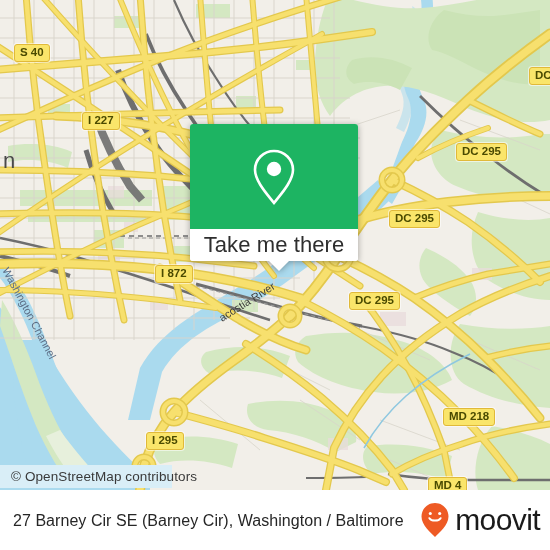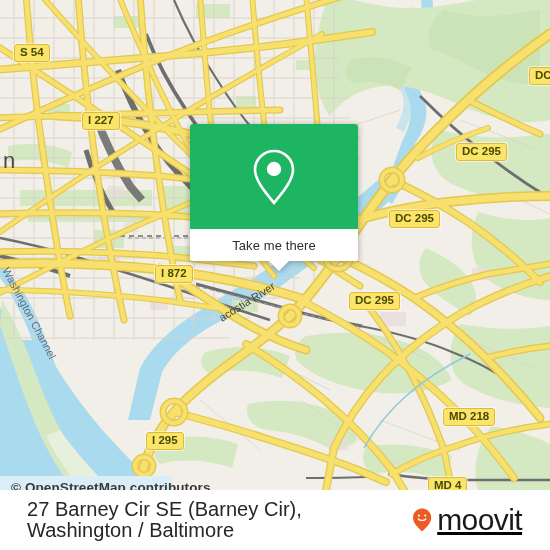--- a/index.html
+++ b/index.html
@@ -7,46 +7,46 @@
     font-family:"Liberation Sans", sans-serif; }
 
   #app { position:relative; width:550px; height:550px; }
 
   
   #map-area { position:absolute; left:0; top:0; width:550px; height:490px;
     background:#F2EFE9; overflow:hidden; }
   #map-svg { position:absolute; left:0; top:0; width:550px; height:490px; display:block; }
 
   
-  #osm-bar { position:absolute; left:0; top:476px; width:440px; height:23px;
-    display:flex; align-items:center;font-weight:bold; }
+  #osm-bar { position:absolute; left:0; top:465px; width:440px; height:23px;
+    display:flex; align-items:center; }
   #osm-bar .tint { position:absolute; left:0; top:0; width:172px; height:23px;
     background:#D9EEF7; }
   #osm-text { position:relative; z-index:2; padding-left:11px; font-size:13.5px;
     color:#3A3A3A; letter-spacing:.1px; white-space:nowrap; }
 
   
   #popup { position:absolute; left:190px; top:124px; width:168px; z-index:40;
     filter:drop-shadow(0 1px 3px rgba(0,0,0,.33)); }
   #popup-body { width:168px; border-radius:3px; overflow:hidden; background:#fff; }
   #popup-green { height:105px; background:#1DB462; display:flex;
     align-items:center; justify-content:center; }
   #popup-label { height:32px; background:#fff; display:flex; align-items:center;
-    justify-content:center; font-size:13px; color:#2E2E2E; letter-spacing:.1px; }
+    justify-content:center; font-size:22px; color:#2E2E2E; letter-spacing:.1px; }
   #popup-tail { position:absolute; left:78px; top:136px; width:0; height:0;
     border-left:11px solid transparent; border-right:11px solid transparent;
     border-top:11px solid #fff; }
 
   
   #footer { position:absolute; left:0; top:490px; width:550px; height:60px;
     background:#fff; display:flex; align-items:center; }
-  #footer-address { flex:1; padding-left:27px; padding-right:8px; font-size:20px;
+  #footer-address { flex:1; padding-left:13px; padding-right:8px; font-size:16px;
     line-height:21px; color:#262626; letter-spacing:.05px; }
-  #brand { width:138px; padding-right:28px; display:flex; align-items:center;
-    justify-content:flex-end; gap:5px;text-decoration:underline; }
+  #brand { width:138px; padding-right:10px; display:flex; align-items:center;
+    justify-content:flex-end; gap:5px; }
   #brand-word { font-size:30px; color:#1A1A1A; letter-spacing:-0.6px;
     font-weight:400; line-height:30px; }
 </style>
 </head>
 <body>
 
 <div id="app">
 
   <div id="map-area">
     <svg id="map-svg" viewBox="0 0 550 490">
@@ -309,21 +309,21 @@
 
         <path d="M470,354 C446,366 424,380 406,396 C388,412 374,430 364,448" stroke="#8FC8E0" stroke-width="1.6" fill="none"></path>
 
         <text x="3" y="168" font-family="Liberation Sans, sans-serif" font-size="22" fill="#4A4A4A">n</text>
         <text font-family="Liberation Sans, sans-serif" font-size="11" fill="#5C6E86" transform="translate(2,270) rotate(62)">Washington Channel</text>
         <text font-family="Liberation Sans, sans-serif" font-size="11" fill="#3C3C3C" transform="translate(222,322) rotate(-32)">acostia River</text>
       </g>
     </svg>
 
     <div id="shield-layer">
-        <div style="position: absolute; left: 14px; top: 44px; background: rgb(250, 229, 106); border: 1.5px solid rgb(224, 185, 58); border-radius: 3px; padding: 1px 5px 2px; font-family: &quot;Liberation Sans&quot;, sans-serif; font-size: 11.5px; font-weight: bold; color: rgb(74, 74, 0); white-space: nowrap; line-height: 13px; box-shadow: rgba(255, 255, 255, 0.55) 0px 0px 0px 1px;">S 54</div>
+        <div style="position: absolute; left: 14px; top: 44px; background: rgb(250, 229, 106); border: 1.5px solid rgb(224, 185, 58); border-radius: 3px; padding: 1px 5px 2px; font-family: &quot;Liberation Sans&quot;, sans-serif; font-size: 11.5px; font-weight: bold; color: rgb(74, 74, 0); white-space: nowrap; line-height: 13px; box-shadow: rgba(255, 255, 255, 0.55) 0px 0px 0px 1px;">S 40</div>
         <div style="position: absolute; left: 82px; top: 112px; background: rgb(250, 229, 106); border: 1.5px solid rgb(224, 185, 58); border-radius: 3px; padding: 1px 5px 2px; font-family: &quot;Liberation Sans&quot;, sans-serif; font-size: 11.5px; font-weight: bold; color: rgb(74, 74, 0); white-space: nowrap; line-height: 13px; box-shadow: rgba(255, 255, 255, 0.55) 0px 0px 0px 1px;">I 227</div>
         <div style="position: absolute; left: 529px; top: 67px; background: rgb(250, 229, 106); border: 1.5px solid rgb(224, 185, 58); border-radius: 3px; padding: 1px 5px 2px; font-family: &quot;Liberation Sans&quot;, sans-serif; font-size: 11.5px; font-weight: bold; color: rgb(74, 74, 0); white-space: nowrap; line-height: 13px; box-shadow: rgba(255, 255, 255, 0.55) 0px 0px 0px 1px;">DC 295</div>
         <div style="position: absolute; left: 456px; top: 143px; background: rgb(250, 229, 106); border: 1.5px solid rgb(224, 185, 58); border-radius: 3px; padding: 1px 5px 2px; font-family: &quot;Liberation Sans&quot;, sans-serif; font-size: 11.5px; font-weight: bold; color: rgb(74, 74, 0); white-space: nowrap; line-height: 13px; box-shadow: rgba(255, 255, 255, 0.55) 0px 0px 0px 1px;">DC 295</div>
         <div style="position: absolute; left: 389px; top: 210px; background: rgb(250, 229, 106); border: 1.5px solid rgb(224, 185, 58); border-radius: 3px; padding: 1px 5px 2px; font-family: &quot;Liberation Sans&quot;, sans-serif; font-size: 11.5px; font-weight: bold; color: rgb(74, 74, 0); white-space: nowrap; line-height: 13px; box-shadow: rgba(255, 255, 255, 0.55) 0px 0px 0px 1px;">DC 295</div>
         <div style="position: absolute; left: 155px; top: 265px; background: rgb(250, 229, 106); border: 1.5px solid rgb(224, 185, 58); border-radius: 3px; padding: 1px 5px 2px; font-family: &quot;Liberation Sans&quot;, sans-serif; font-size: 11.5px; font-weight: bold; color: rgb(74, 74, 0); white-space: nowrap; line-height: 13px; box-shadow: rgba(255, 255, 255, 0.55) 0px 0px 0px 1px;">I 872</div>
         <div style="position: absolute; left: 349px; top: 292px; background: rgb(250, 229, 106); border: 1.5px solid rgb(224, 185, 58); border-radius: 3px; padding: 1px 5px 2px; font-family: &quot;Liberation Sans&quot;, sans-serif; font-size: 11.5px; font-weight: bold; color: rgb(74, 74, 0); white-space: nowrap; line-height: 13px; box-shadow: rgba(255, 255, 255, 0.55) 0px 0px 0px 1px;">DC 295</div>
         <div style="position: absolute; left: 146px; top: 432px; background: rgb(250, 229, 106); border: 1.5px solid rgb(224, 185, 58); border-radius: 3px; padding: 1px 5px 2px; font-family: &quot;Liberation Sans&quot;, sans-serif; font-size: 11.5px; font-weight: bold; color: rgb(74, 74, 0); white-space: nowrap; line-height: 13px; box-shadow: rgba(255, 255, 255, 0.55) 0px 0px 0px 1px;">I 295</div>
         <div style="position: absolute; left: 443px; top: 408px; background: rgb(250, 229, 106); border: 1.5px solid rgb(224, 185, 58); border-radius: 3px; padding: 1px 5px 2px; font-family: &quot;Liberation Sans&quot;, sans-serif; font-size: 11.5px; font-weight: bold; color: rgb(74, 74, 0); white-space: nowrap; line-height: 13px; box-shadow: rgba(255, 255, 255, 0.55) 0px 0px 0px 1px;">MD 218</div>
         <div style="position: absolute; left: 428px; top: 477px; background: rgb(250, 229, 106); border: 1.5px solid rgb(224, 185, 58); border-radius: 3px; padding: 1px 5px 2px; font-family: &quot;Liberation Sans&quot;, sans-serif; font-size: 11.5px; font-weight: bold; color: rgb(74, 74, 0); white-space: nowrap; line-height: 13px; box-shadow: rgba(255, 255, 255, 0.55) 0px 0px 0px 1px;">MD 4</div>
       </div>

